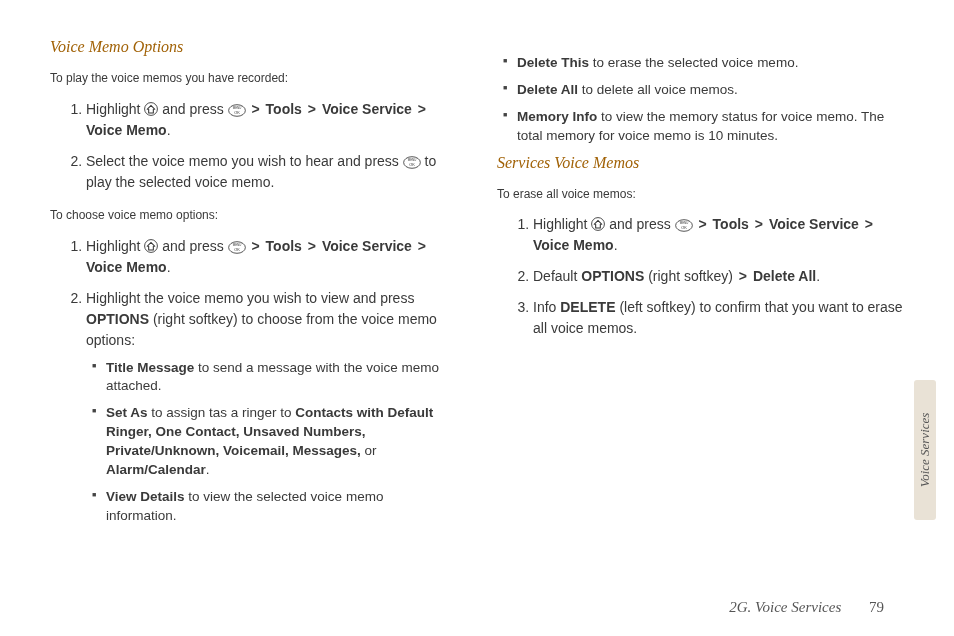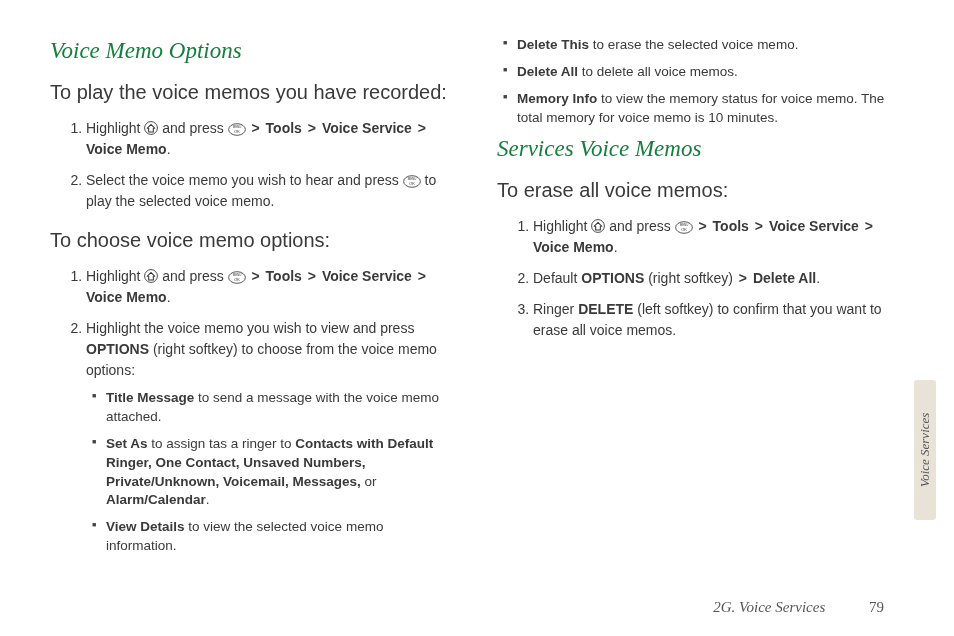--- a/index.html
+++ b/index.html
@@ -18,27 +18,27 @@
     padding: 30px 50px 10px 50px;
     gap: 40px;
   }
   .col {
     flex: 1;
     min-width: 0;
   }
   h2.section-heading {
     font-style: italic;
     font-weight: normal;
-    font-size: 23px;
-    color: #15803d;
+    font-size: 16px;
+    color: #a16207;
     margin: 8px 0 14px 0;
     font-family: Georgia, 'Times New Roman', serif;
   }
   p.intro {
-    font-size: 20px;
+    font-size: 12px;
     margin: 10px 0 12px 0;
     line-height: 1.4;
   }
   ol {
     margin: 0 0 14px 0;
     padding-left: 36px;
     font-size: 14px;
     line-height: 1.5;
   }
   ol > li {
@@ -102,21 +102,21 @@
     position: absolute;
     bottom: 20px;
     right: 70px;
     font-style: italic;
     font-family: Georgia, serif;
     font-size: 15px;
     color: #555;
   }
   .footer .pagenum {
     font-style: normal;
-    margin-left: 40px;
+    margin-left: 24px;
     font-weight: normal;
   }
 </style>
 </head>
 <body>
 
 <div class="page">
 
   <div class="col">
     <h2 class="section-heading">Voice Memo Options</h2>
@@ -198,21 +198,21 @@
           </li>
           <li>
             <span class="b">View Details</span><span> to view the selected voice memo information.</span>
           </li>
         </ul>
       </li>
     </ol>
   </div>
 
   <div class="col">
-    <ul class="sub" style="margin-top:6px;">
+    <ul class="sub" style="margin-top:24px;">
       <li>
         <span class="b">Delete This</span><span> to erase the selected voice memo.</span>
       </li>
       <li>
         <span class="b">Delete All</span><span> to delete all voice memos.</span>
       </li>
       <li>
         <span class="b">Memory Info</span><span> to view the memory status for voice memo. The total memory for voice memo is 10 minutes.</span>
       </li>
     </ul>
@@ -245,21 +245,21 @@
         <span class="b">Voice Memo</span>.
       </li>
       <li>
         <span>Default </span>
         <span class="b">OPTIONS</span>
         <span> (right softkey) </span>
         <span class="sep">&gt;</span>
         <span class="b">Delete All</span>.
       </li>
       <li>
-        <span>Ringer </span>
+        <span>Info </span>
         <span class="b">DELETE</span>
         <span> (left softkey) to confirm that you want to erase all voice memos.</span>
       </li>
     </ol>
   </div>
 </div>
 
 <div class="side-tab">
   <span>Voice Services</span>
 </div>

